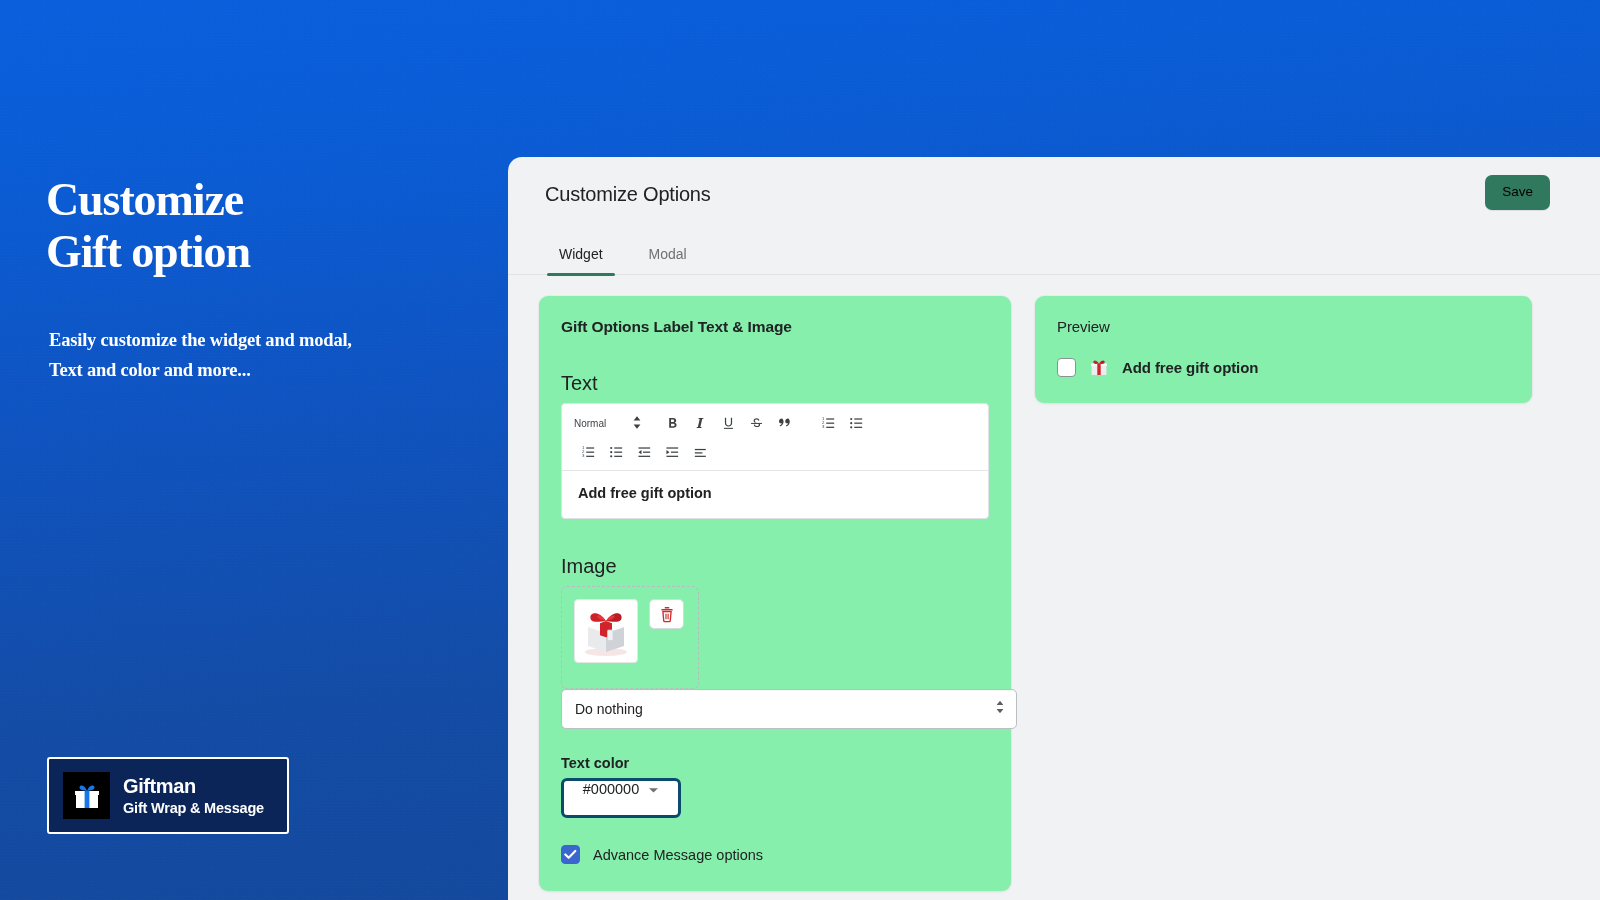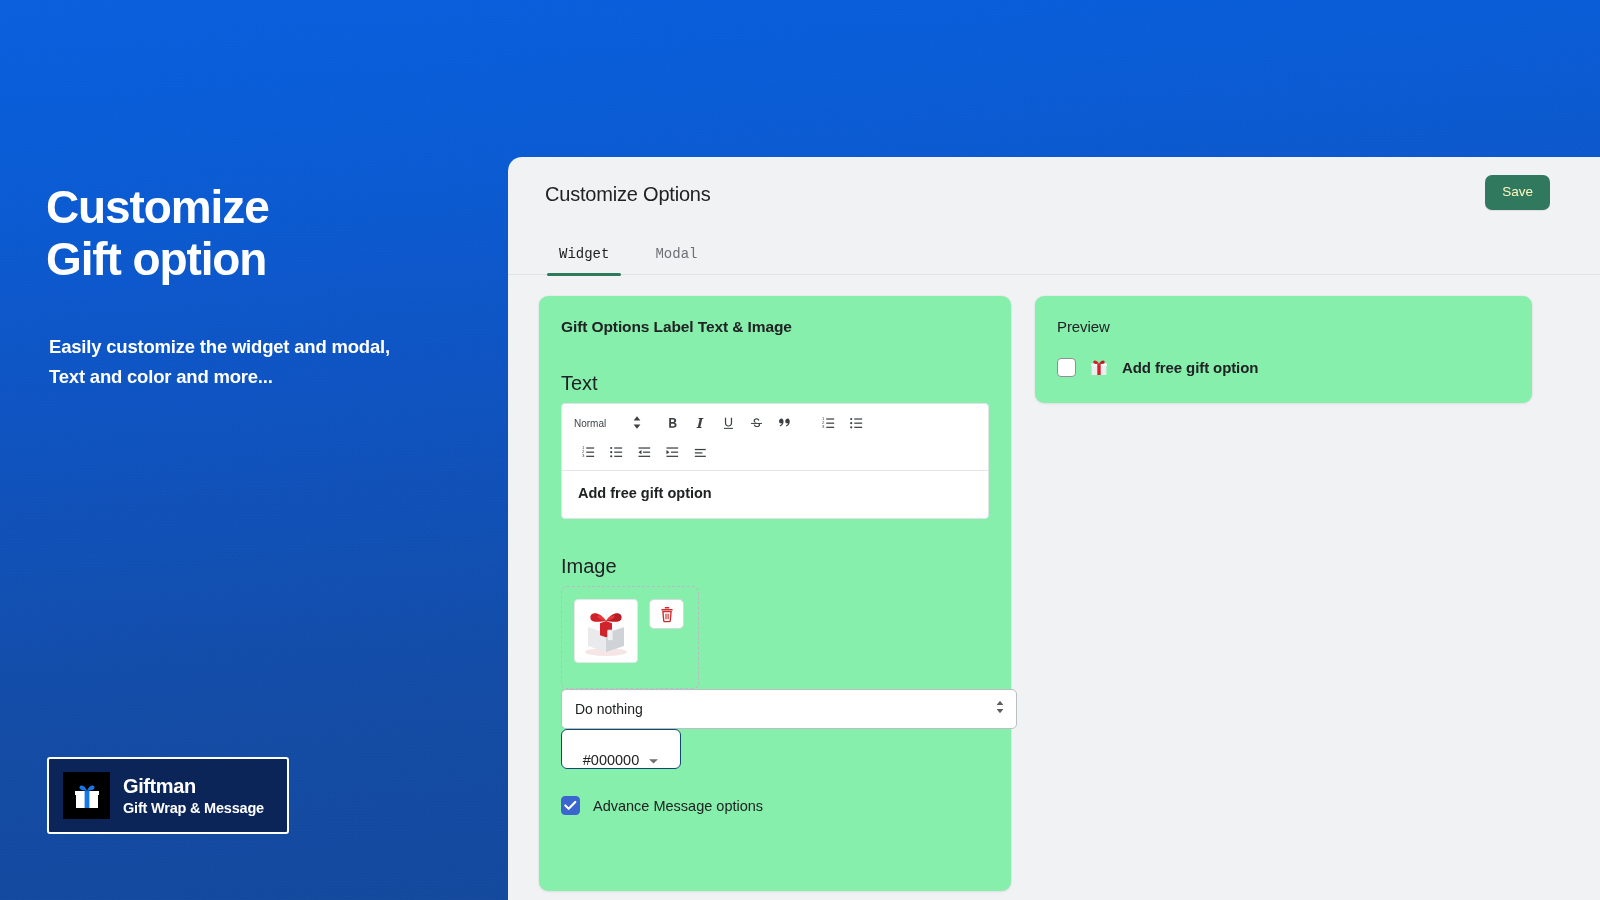--- a/index.html
+++ b/index.html
@@ -18,21 +18,21 @@
   #bg-noise {
     position:absolute; inset:0;
     opacity:.16;
     background-image:
       repeating-linear-gradient(0deg, rgba(255,255,255,.045) 0 1px, rgba(0,0,0,0) 1px 3px),
       repeating-linear-gradient(90deg, rgba(255,255,255,.035) 0 1px, rgba(0,0,0,0) 1px 3px),
       repeating-linear-gradient(45deg, rgba(0,0,0,.05) 0 1px, rgba(0,0,0,0) 1px 4px);
   }
 
   
-  #hero { position:absolute; left:46px; top:181px; width:470px; z-index:3; }
+  #hero { position:absolute; left:46px; top:174px; width:470px; z-index:3;font-family:Liberation Serif, serif; }
   #hero h1 {
     color:#fff; font-size:46px; line-height:52px; font-weight:bold;
     letter-spacing:-1.1px;
   }
   #hero h1 .l2 { display:block; }
   #hero p {
     margin-top:47px; margin-left:3px;
     color:#fff; font-size:18.5px; line-height:30px; font-weight:bold;
     letter-spacing:-.2px;
   }
@@ -67,39 +67,39 @@
   }
   #panel-header {
     display:flex; align-items:flex-start; justify-content:space-between;
     padding:18px 50px 0 37px;
   }
   #panel-title {
     font-size:20px; color:#202223; letter-spacing:-.2px;
     font-weight:normal; padding-top:8px;
   }
   #save-btn {
-    background:#31795e; color:#fef9c3;
+    background:#31795e; color:#000000;
     font-size:13.5px; font-weight:normal;
     border:none; border-radius:7px;
     padding:9px 17px 10px;
     cursor:pointer; line-height:16px;
     box-shadow:0 1px 0 rgba(0,0,0,.08);
   }
 
   
   #tabs {
     display:flex; gap:6px;
     padding:0 31px; margin-top:26px;
     border-bottom:1px solid #e1e3e5;
   }
   .tab {
     font-size:14px; padding:10px 20px 12px;
     color:#6d7175; cursor:pointer; position:relative;
     background:transparent; border:none;
-    font-family:Liberation Mono, monospace;
+    font-family:Liberation Sans, sans-serif;
     text-align:center;
   }
   .tab.active { color:#202223; }
   .tab.active::after {
     content:""; position:absolute; left:8px; right:8px; bottom:-2px;
     height:3px; background:#2f7a5b; border-radius:2px;
   }
 
   
   #content {
@@ -177,22 +177,22 @@
     box-shadow:inset 0 1px 0 rgba(0,0,0,.02);
   }
   .select-caret {
     position:absolute; right:12px; top:50%; transform:translateY(-50%);
     pointer-events:none; color:#5c5f62;
   }
 
   
   #color-btn {
     width:120px; height:40px;
-    border:1px solid #0c4a6e; border-radius:6px; background:#fff;
-    display:flex; align-items:flex-end; justify-content:center; gap:9px;
+    border:3px solid #0c4a6e; border-radius:6px; background:#fff;
+    display:flex; align-items:flex-start; justify-content:center; gap:9px;
     font-size:14.5px; color:#202223; cursor:pointer;
   }
   #color-caret { color:#6d7175; }
 
   
   #adv-row { display:flex; align-items:center; gap:13px; margin-top:27px; }
   .cb {
     width:19px; height:19px; border-radius:4px; flex:0 0 auto;
     display:flex; align-items:center; justify-content:center;
     cursor:pointer;
@@ -404,20 +404,21 @@
         <div class="select-wrap">
           <div class="select-box">Do nothing</div>
           <span class="select-caret">
             <svg width="10" height="15" viewBox="0 0 10 15" aria-hidden="true">
               <path d="M5 1.2 L8.4 5.4 H1.6 Z" fill="#5c5f62"></path>
               <path d="M5 13.8 L8.4 9.6 H1.6 Z" fill="#5c5f62"></path>
             </svg>
           </span>
         </div>
 
+        <div class="field-label strong">Text color</div>
         <button id="color-btn">
           <span>#000000</span>
           <span id="color-caret">
             <svg width="11" height="7" viewBox="0 0 11 7" aria-hidden="true">
               <path d="M1 1.3 L5.5 5.6 L10 1.3 Z" fill="#6d7175"></path>
             </svg>
           </span>
         </button>
 
         <div id="adv-row">

